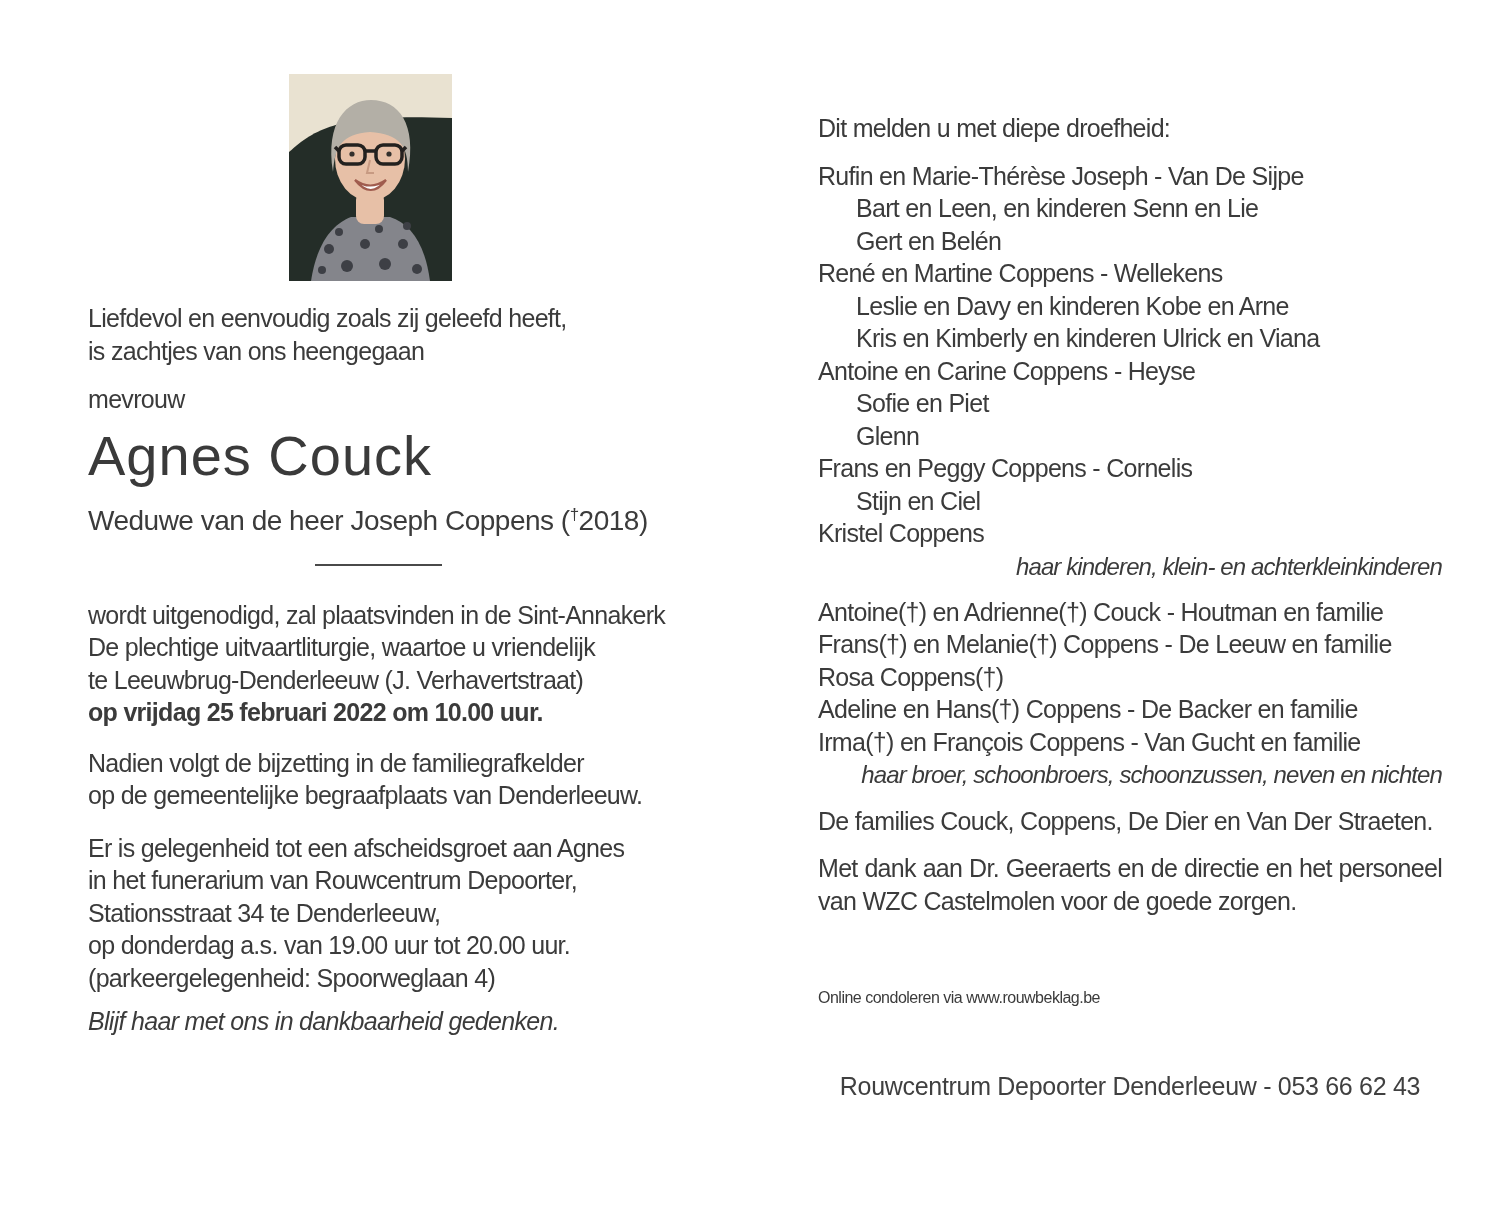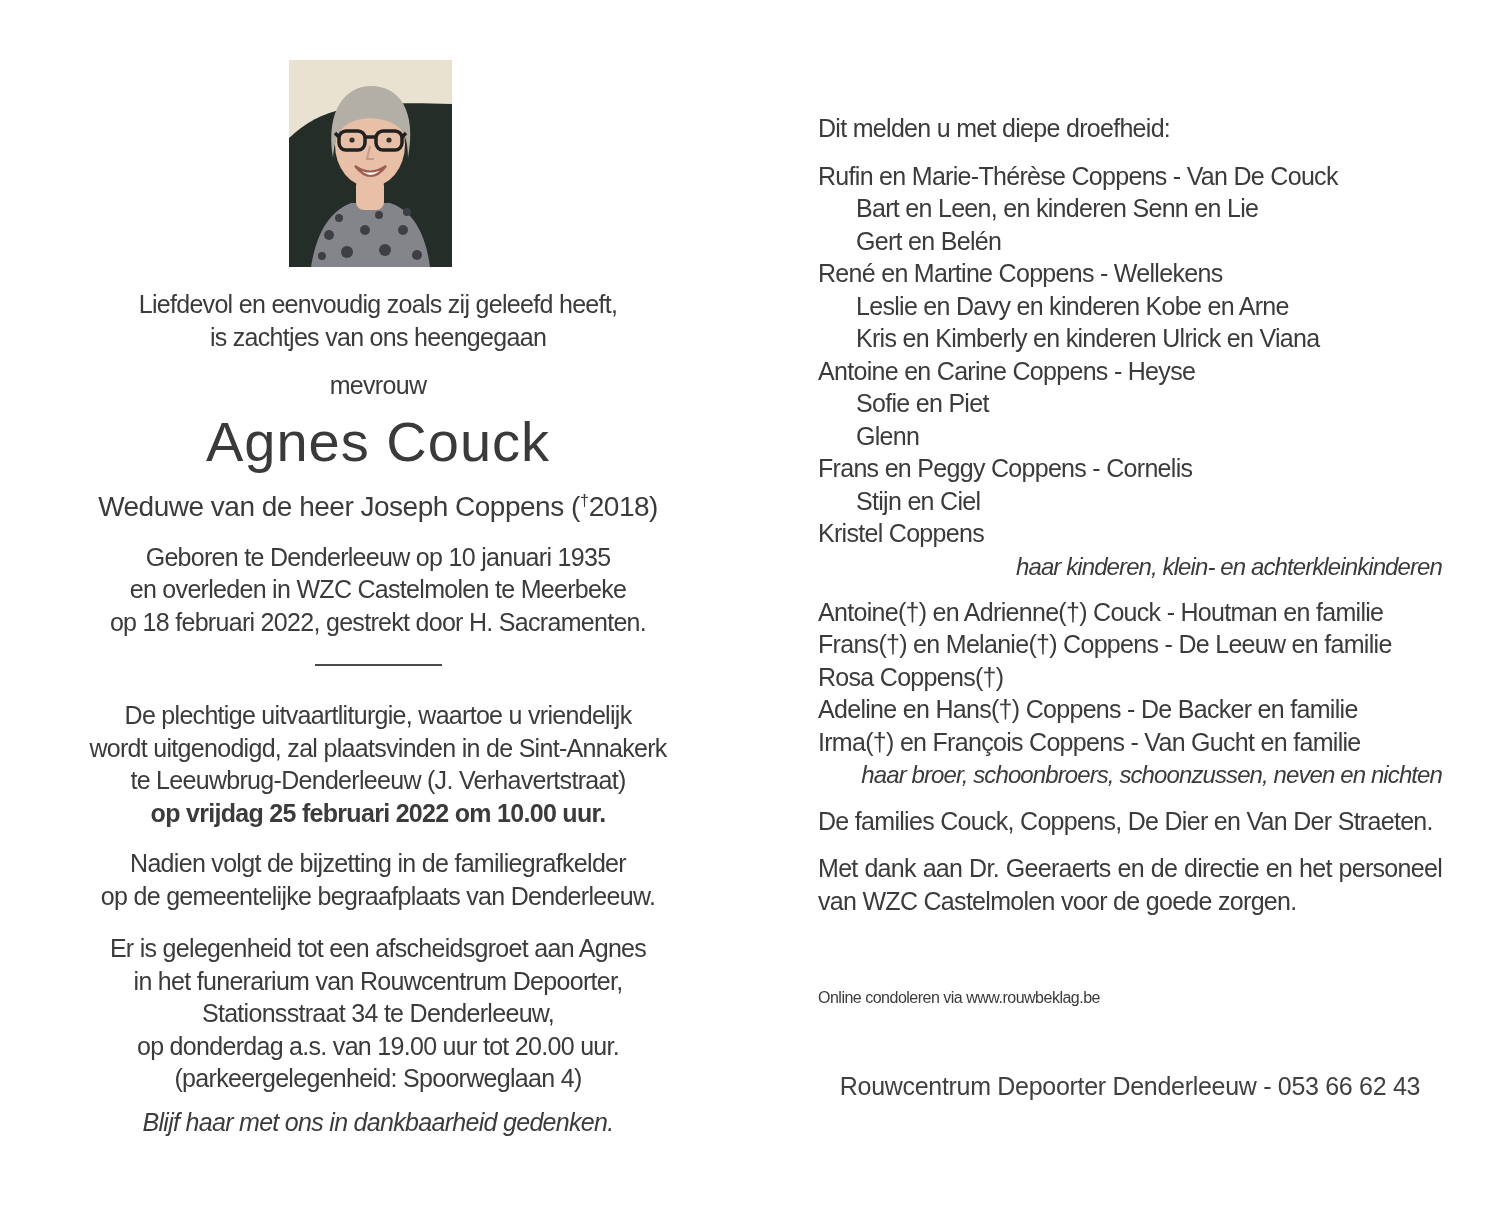--- a/index.html
+++ b/index.html
@@ -6,22 +6,21 @@
   .page{
     position:relative;
     width:1509px;height:1214px;
     background:#ffffff;
     font-family:"Liberation Sans",sans-serif;
     color:#3b3b3b;
     overflow:hidden;
   }
   
   .col-left{
-    position:absolute;left:88px;top:2px;width:580px;
-    text-align:center;
+    position:absolute;left:88px;top:16px;width:580px;
     font-size:25px;line-height:32.5px;letter-spacing:-0.7px;
   }
   .photo{
     width:163px;height:207px;
     margin:58px 0 0 201px;
     overflow:hidden;
   }
   .photo svg{display:block;}
   .intro{margin-top:21px;line-height:33px;}
   .honorific{margin-top:15px;}
@@ -110,31 +109,26 @@
       <div class="line">Liefdevol en eenvoudig zoals zij geleefd heeft,</div>
       <div class="line">is zachtjes van ons heengegaan</div>
     </div>
 
     <div class="honorific">mevrouw</div>
 
     <h1 class="name">Agnes Couck</h1>
 
     <div class="subtitle"><span>Weduwe van de heer Joseph Coppens (</span><sup>†</sup><span>2018)</span></div>
 
-    <div class="birth">
-      <div class="line">Geboren te Denderleeuw op 10 januari 1935</div>
-      <div class="line">en overleden in WZC Castelmolen te Meerbeke</div>
-      <div class="line">op 18 februari 2022, gestrekt door H. Sacramenten.</div>
-    </div>
 
     <div class="divider"></div>
 
     <div class="liturgy">
+      <div class="line">wordt uitgenodigd, zal plaatsvinden in de Sint-Annakerk</div>
       <div class="line">De plechtige uitvaartliturgie, waartoe u vriendelijk</div>
-      <div class="line">wordt uitgenodigd, zal plaatsvinden in de Sint-Annakerk</div>
       <div class="line">te Leeuwbrug-Denderleeuw (J. Verhavertstraat)</div>
       <div class="line bold">op vrijdag 25 februari 2022 om 10.00 uur.</div>
     </div>
 
     <div class="interment">
       <div class="line">Nadien volgt de bijzetting in de familiegrafkelder</div>
       <div class="line">op de gemeentelijke begraafplaats van Denderleeuw.</div>
     </div>
 
     <div class="farewell">
@@ -146,21 +140,21 @@
     </div>
 
     <div class="closing">Blijf haar met ons in dankbaarheid gedenken.</div>
   </div>
 
   <div class="col-right">
 
     <div class="announce">Dit melden u met diepe droefheid:</div>
 
     <div class="family-block-1">
-      <div class="line">Rufin en Marie-Thérèse Coppens - Van De Couck</div>
+      <div class="line">Rufin en Marie-Thérèse Joseph - Van De Sijpe</div>
       <div class="line sub">Bart en Leen, en kinderen Senn en Lie</div>
       <div class="line sub">Gert en Belén</div>
       <div class="line">René en Martine Coppens - Wellekens</div>
       <div class="line sub">Leslie en Davy en kinderen Kobe en Arne</div>
       <div class="line sub">Kris en Kimberly en kinderen Ulrick en Viana</div>
       <div class="line">Antoine en Carine Coppens - Heyse</div>
       <div class="line sub">Sofie en Piet</div>
       <div class="line sub">Glenn</div>
       <div class="line">Frans en Peggy Coppens - Cornelis</div>
       <div class="line sub">Stijn en Ciel</div>

